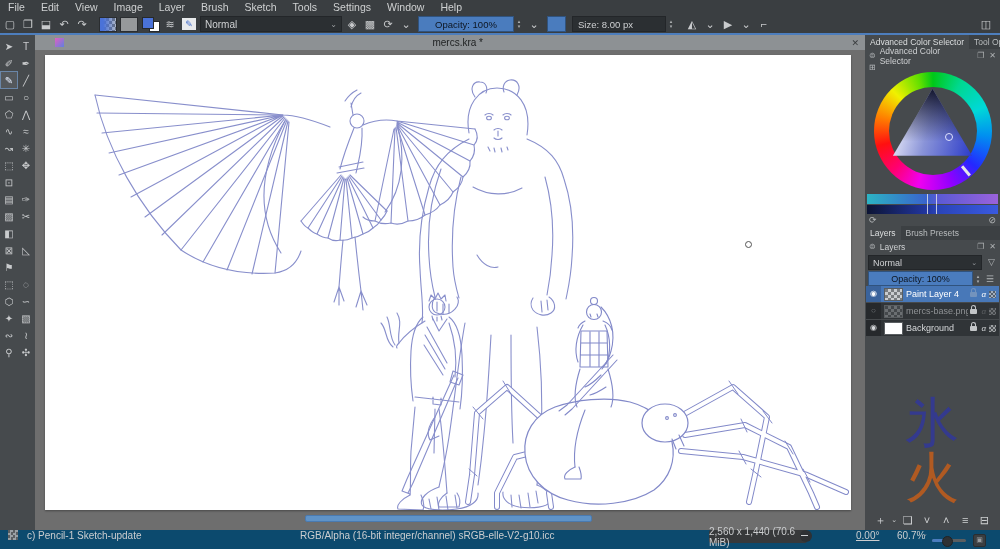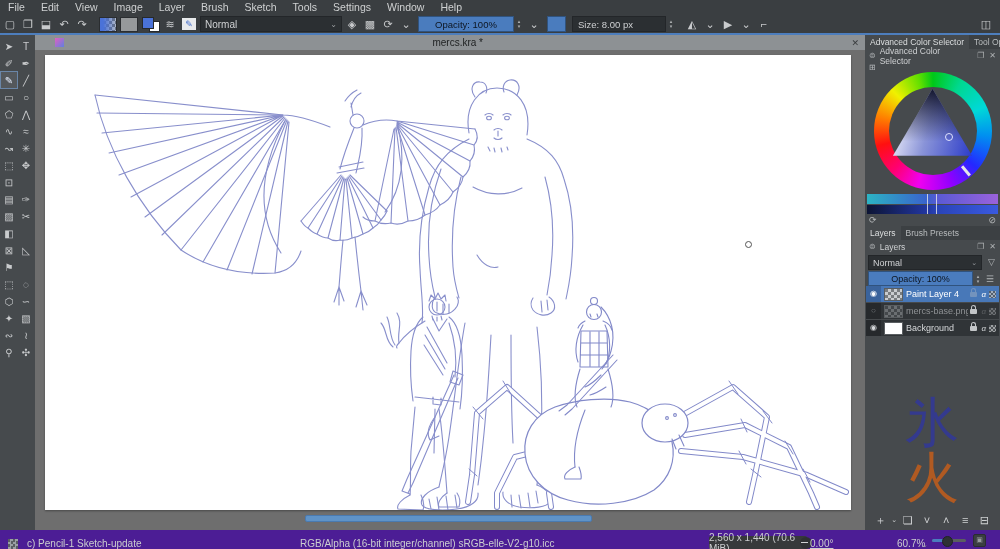--- a/index.html
+++ b/index.html
@@ -107,29 +107,29 @@
   .dim2{opacity:.45;}
   .kanji{position:absolute;left:32px;top:360px;width:70px;text-align:center;line-height:1.02;
          font-size:54px;font-family:"DejaVu Sans",sans-serif;pointer-events:none;}
   .kice{color:#343a8e;}
   .kfire{color:#b05a22;}
   .lbuttons{position:absolute;left:0;right:0;bottom:0;height:20px;display:flex;align-items:center;
             padding:0 6px;gap:0;color:#cfd1d3;background:rgba(70,74,77,.6);}
   .lb{flex:1;text-align:center;font-size:11px;}
   .lb.small{font-size:7px;flex:0 0 8px;}
   
-  .statusbar{height:19px;background:#4c1d95;display:flex;align-items:flex-end;font-size:10px;color:#cbcdcf;position:relative;}
+  .statusbar{height:19px;background:#0c4a6e;display:flex;align-items:flex-start;font-size:10px;color:#cbcdcf;position:relative;}
   .st-ic{width:10px;height:10px;margin-left:8px;background:repeating-conic-gradient(#9aa0a4 0 25%,#5a5e61 0 50%) 0 0/5px 5px;}
   .st-brush{margin-left:9px;}
   .st-cs{position:absolute;left:300px;}
   .st-size{position:absolute;left:694px;width:98px;height:13px;background:#37393b;border-radius:2px;
            display:flex;align-items:center;justify-content:center;margin-left:15px;}
   .st-dial{position:absolute;left:800px;width:12px;height:12px;border-radius:50%;background:#2e3134;}
   .st-dial::after{content:"";position:absolute;left:1px;right:4px;top:5px;height:1px;background:#cfd1d3;}
-  .st-angle{position:absolute;left:810px;text-decoration:underline;}
+  .st-angle{position:absolute;left:856px;text-decoration:underline;}
   .st-zoom{position:absolute;left:897px;}
   .st-caret{position:absolute;left:922px;font-size:7px;color:#9a9da0;}
   .st-track{position:absolute;left:932px;top:9px;width:34px;height:3px;background:#5a5e61;border-radius:2px;}
   .st-fill{position:absolute;left:0;width:13px;height:3px;background:#4a7cbe;border-radius:2px;}
   .st-knob{position:absolute;left:10px;top:-3px;width:9px;height:9px;border-radius:50%;background:#2e3134;border:1px solid #202325;}
   .st-btn{position:absolute;left:973px;top:4px;width:11px;height:11px;background:#3a3e41;
           border:1px solid #2a2d30;border-radius:2px;color:#9a9da0;font-size:7px;line-height:10px;text-align:center;}
 </style>
 </head>
 <body>

